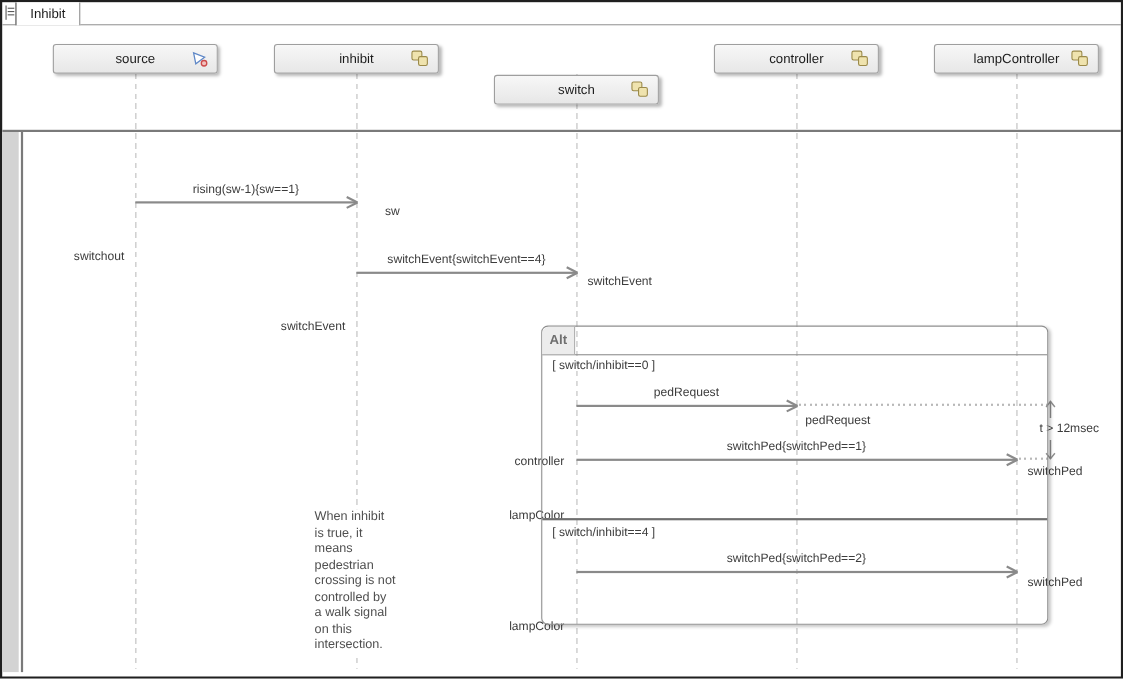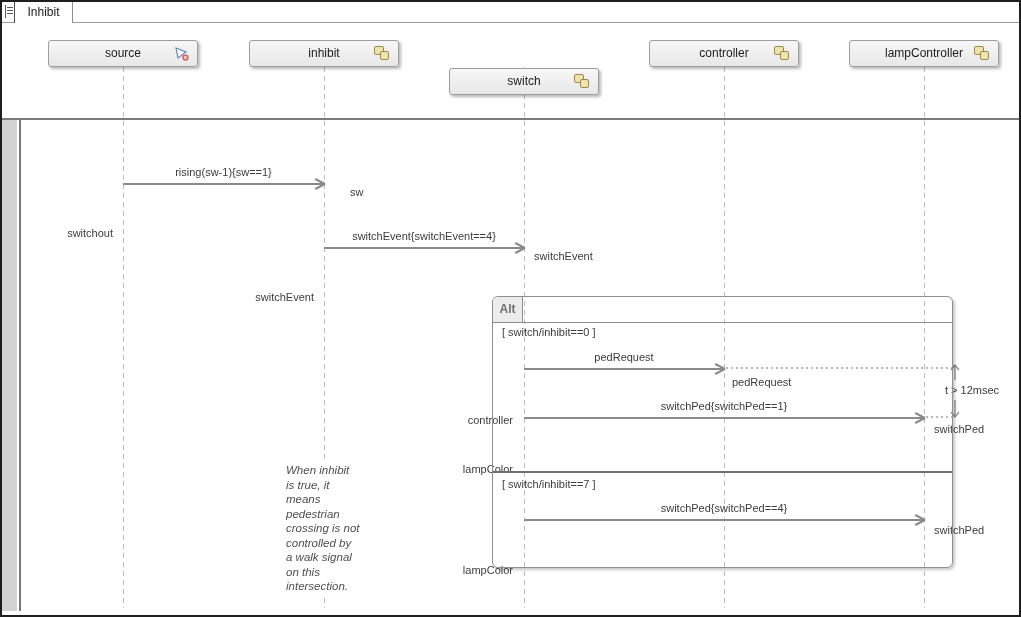--- a/index.html
+++ b/index.html
@@ -53,21 +53,21 @@
   .frag-header{position:absolute;left:0;top:0;right:0;height:25px;border-bottom:1px solid #8f8f8f;}
   .frag-op{position:absolute;left:0;top:0;width:29px;height:25px;background:#ececec;border-right:1px solid #8f8f8f;
     border-top-left-radius:6px;font-size:12px;font-weight:bold;color:#6f6f6f;text-align:center;line-height:25px;}
   .frag-sep{position:absolute;left:0;right:0;height:2px;background:#6f6f6f;}
   .guard{position:absolute;left:9px;font-size:11px;color:#3c3c3c;white-space:nowrap;}
   
   .dur-label{position:absolute;left:943px;top:382px;width:62px;font-size:11px;color:#3c3c3c;white-space:nowrap;z-index:2;}
   .dur-arrow{position:absolute;left:946px;top:359px;z-index:2;}
   
   .note{position:absolute;left:284px;top:461px;width:92px;background:#fff;z-index:4;
-    font-size:11.5px;line-height:14.5px;font-style:italic;color:#4f4f4f;white-space:pre-line;}
+    font-size:11.5px;line-height:14.5px;color:#4f4f4f;white-space:pre-line;}
 </style>
 </head>
 <body>
 
 <div id="stage">
 
   <div class="tab-icon">
       <i></i>
       <i></i>
       <i></i>
@@ -167,32 +167,32 @@
         <line x1="7" y1="39" x2="7" y2="56"></line>
         <polyline points="3,51 7,56 11,51"></polyline>
       </g>
     </svg>
   </div>
   <div class="dur-label">t &gt; 12msec</div>
 
   <div class="msg" style="left:522px;top:517px;width:400px;">
     <div class="line"></div>
     <div class="ah"></div>
-    <div class="mlabel">switchPed{switchPed==4}</div>
+    <div class="mlabel">switchPed{switchPed==2}</div>
   </div>
   <div class="evlabel r" style="left:431px;top:521px;width:80px;">lampColor</div>
   <div class="evlabel" style="left:932px;top:522px;">switchPed</div>
 
   <div class="frag">
     <div class="frag-header">
       <div class="frag-op">Alt</div>
     </div>
     <div class="guard" style="top:29px;">[ switch/inhibit==0 ]</div>
     <div class="frag-sep" style="top:174px;"></div>
-    <div class="guard" style="top:181px;">[ switch/inhibit==7 ]</div>
+    <div class="guard" style="top:181px;">[ switch/inhibit==4 ]</div>
   </div>
 
   <div class="note">When inhibit
 is true, it
 means
 pedestrian
 crossing is not
 controlled by
 a walk signal
 on this

